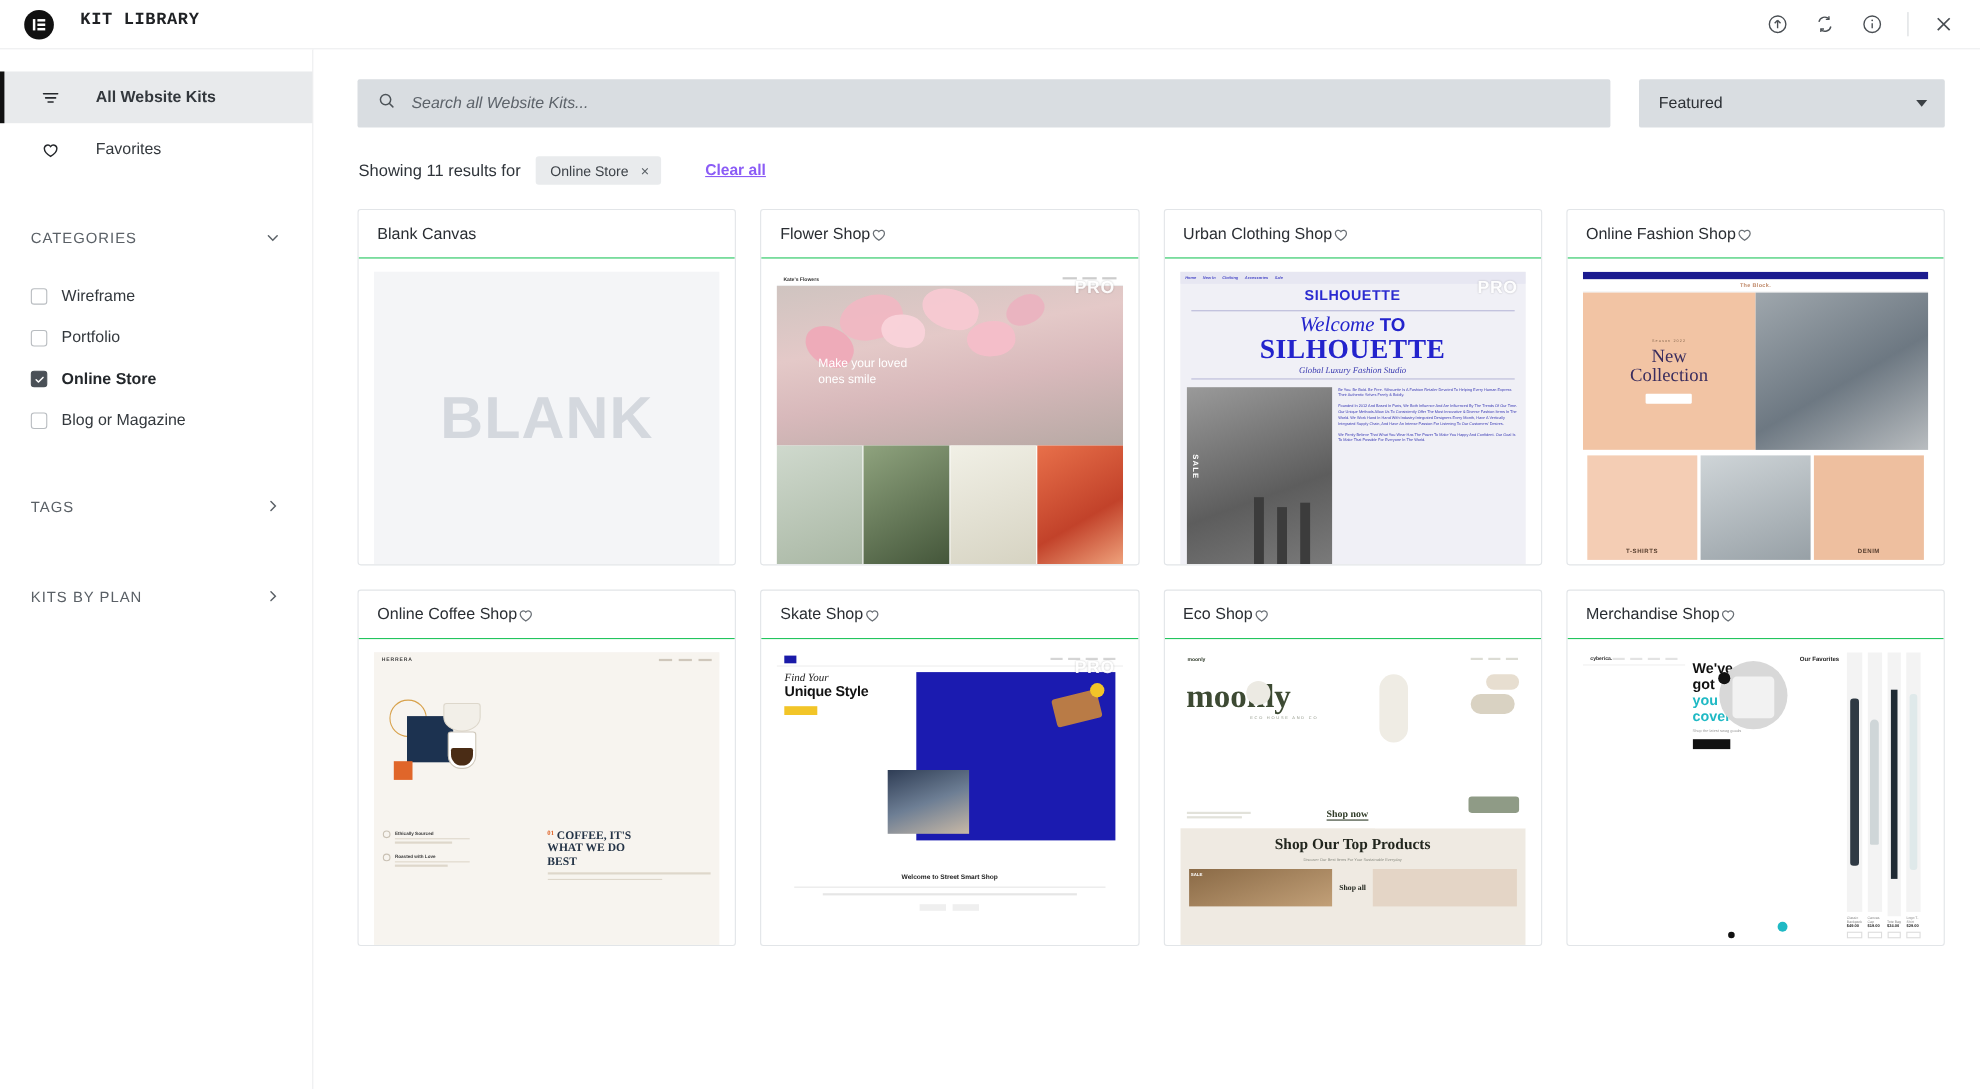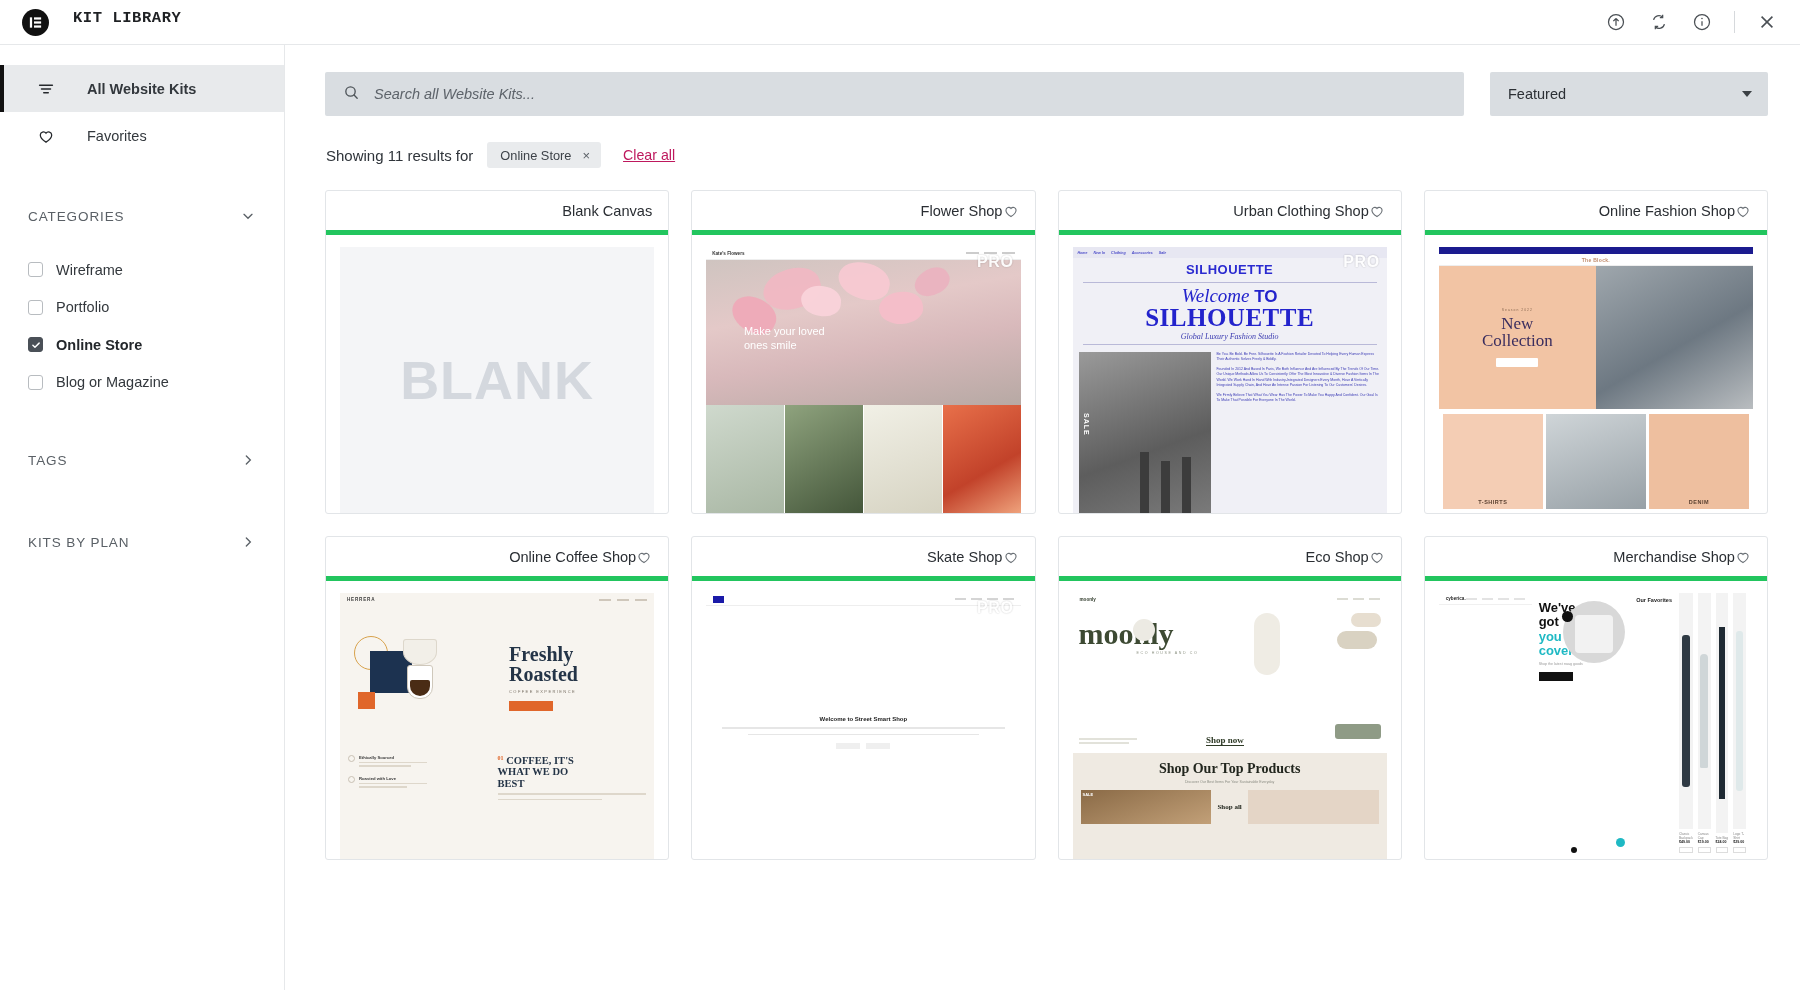--- a/index.html
+++ b/index.html
@@ -138,43 +138,43 @@
   }
   .results-text { font-size: 15px; color:#2f343a; }
   .chip {
     background:#e9ebed; border-radius:3px;
     height: 26px; display:flex; align-items:center; gap:11px;
     padding: 0 11px 0 13px;
   }
   .chip-label { font-size:12.8px; color:#3d4248; }
   .chip-x { font-size:13px; color:#5a6066; cursor:pointer; line-height:1; }
   .clear-all {
-    font-size: 14.2px; color:#be185d; font-weight:400;
-    text-decoration: underline; cursor:pointer; margin-left: 8px;
+    font-size: 14.2px; color:#8b5cf6; font-weight:700;
+    text-decoration: underline; cursor:pointer; margin-left: 26px;
   }
 
   
   .grid {
     margin-top: 22px;
     display:grid;
     grid-template-columns: repeat(4, 1fr);
     gap: 22px 22px;
   }
   .card {
     border:1px solid #e2e5e8; border-radius:3px;
     background:#fff; overflow:hidden;
     display:flex; flex-direction:column;
     height: 324px;
     cursor:pointer;
   }
   .card-head {
     height: 44px; flex:none;
-    display:flex; align-items:center; justify-content:flex-end;
+    display:flex; align-items:center; justify-content:flex-start;
     padding: 0 16px 0 17px;
-    border-bottom:5px solid #22c55e;
+    border-bottom:1px solid #22c55e;
   }
   .card-title { font-size: 14.6px; color:#2a2e33; font-weight:400; }
   .heart { color:#6a7076; display:flex; cursor:pointer; }
   .thumb-area { flex:1; padding: 12px 14px 0 14px; overflow:hidden; position:relative; }
   .thumb {
     width:100%; height:100%;
     overflow:hidden; position:relative;
     background:#fff;
   }
   .pro-badge {
@@ -677,28 +677,20 @@
                 <span class="cf-ring"></span>
                 <span class="cf-sq-navy"></span>
                 <span class="cf-sq-or"></span>
                 <span class="cf-dripper">
                   <span class="cone"></span>
                     <span class="glass">
                       <span class="liq"></span>
                     </span>
                 </span>
               </div>
-              <div class="cf-right">
-                <div class="t1">
-                  <div>Freshly</div>
-                  <div>Roasted</div>
-                </div>
-                <div class="t2">COFFEE EXPERIENCE</div>
-                <div class="btn"></div>
-              </div>
             </div>
             <div class="cf-lower">
               <div class="cf-feat">
                 <div class="row">
                   <span class="ic"></span>
                   <span class="tx">
                       <b>Ethically Sourced</b>
                       <i></i>
                       <i style="width:52px"></i>
                     </span>
@@ -740,20 +732,32 @@
           <div class="thumb tb-sk">
             <div class="sk-nav">
               <span class="blk"></span>
               <span class="lk">
                   <i></i>
                   <i></i>
                   <i></i>
                   <i></i>
                 </span>
             </div>
+            <div class="sk-hero">
+              <div class="sk-l">
+                <div class="it">Find Your</div>
+                <div class="bd">Unique Style</div>
+                <div class="btn"></div>
+              </div>
+              <div class="sk-r">
+                <span class="sk-photo"></span>
+                <span class="sk-board"></span>
+                <span class="sk-badge"></span>
+              </div>
+            </div>
             <div class="sk-low">
               <div class="h">Welcome to Street Smart Shop</div>
               <div class="l"></div>
                 <div class="l" style="width:82%"></div>
               <div class="b2">
                   <i></i>
                   <i></i>
                 </div>
             </div>
             <div class="pro-badge">PRO</div>

